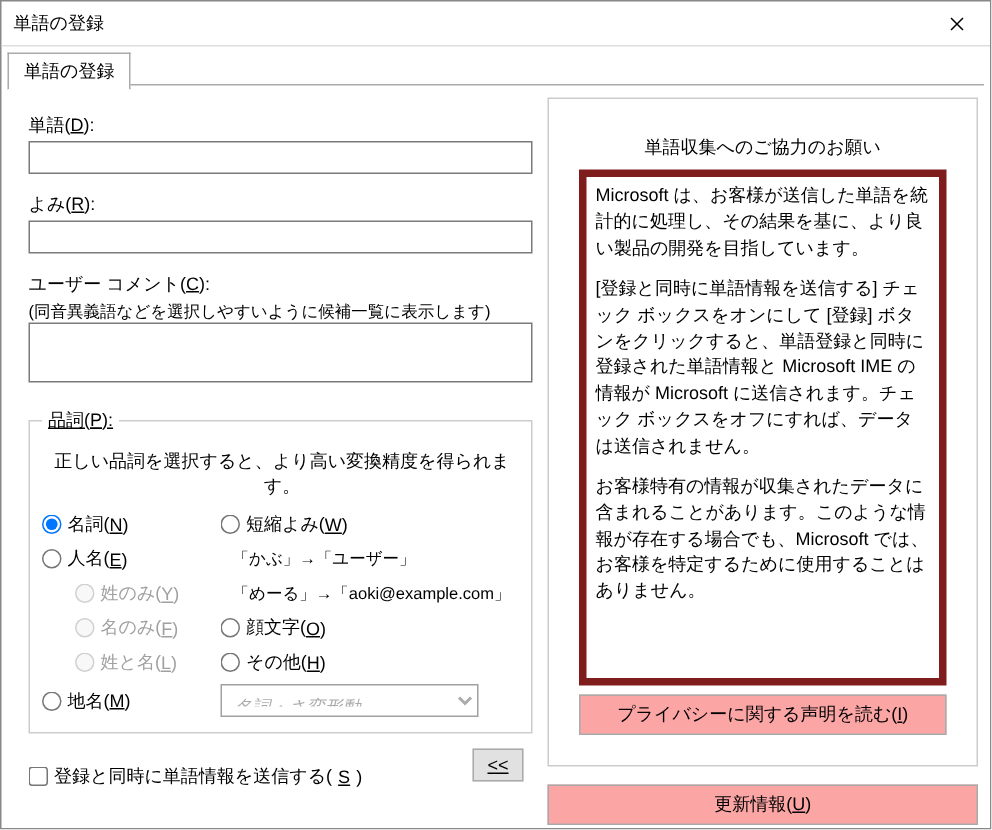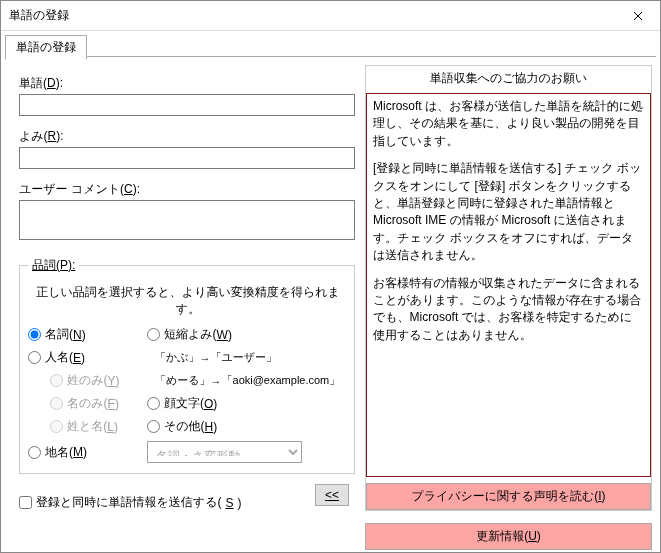--- a/index.html
+++ b/index.html
@@ -23,26 +23,26 @@
 .hint { font-size: 11px; margin-top: 2px; color: #000; }
 fieldset.pos { border: 1px solid #ccc; margin-top: 14px; padding: 6px 8px 10px 8px; position: relative; }
 fieldset.pos legend { padding: 0 4px; text-decoration: underline; }
 .pos-hint { margin: 4px 0 8px 2px; text-align: center; }
 .pos-grid { display: grid; grid-template-columns: 115px 1fr; row-gap: 6px; column-gap: 4px; align-items: center; }
 .radio-row { display: flex; align-items: center; gap: 0; }
 .radio-row input[type=radio] { margin-right: 4px; }
 .radio-row.sub { margin-left: 22px; color: #a0a0a0; }
 .radio-row.sub input { accent-color: #ccc; }
 .examples { font-size: 11px; padding-left: 8px; }
-.select-input { width: 155px; border: 1px solid #7a7a7a; padding: 6px 4px; height: 22px; background: #fff; color: #888; }
+.select-input { width: 172px; border: 1px solid #7a7a7a; padding: 6px 4px; height: 22px; background: #fff; color: #888; font-style: italic; }
 .checkbox-row { display: flex; align-items: center; gap: 4px; margin-top: 10px; }
 .toggle-btn { width: 34px; height: 22px; border: 1px solid #aaa; background: #e1e1e1; display: inline-flex; align-items: center; justify-content: center; cursor: pointer; text-decoration: underline; }
-.right-group { border: 1px solid #ccc; padding: 0; display: flex; flex-direction: column; flex: 1; margin-bottom: 6px; }
+.right-group { border: 1px solid #ccc; padding: 20px; display: flex; flex-direction: column; flex: 1; margin-bottom: 6px; }
 .right-title { text-align: center; padding: 4px 0 6px 0; }
-.notice { flex: 1; border: 1px solid #7f1d1d; padding: 4px 6px; overflow-y: scroll; font-size: 12px; line-height: 1.45; }
+.notice { flex: 1; border: 5px solid #7f1d1d; padding: 4px 6px; overflow-y: scroll; font-size: 12px; line-height: 1.45; }
 .notice p { margin-bottom: 10px; }
 .right-btn { border: 1px solid #aaa; background: #fca5a5; padding: 4px 6px; text-align: center; cursor: pointer; margin-top: 6px; }
 .left-bottom { display: flex; align-items: flex-start; justify-content: space-between; margin-top: 10px; padding-right: 6px; }
 </style>
 </head>
 <body>
 
 <div class="window">
   <div class="titlebar">
     <span>単語の登録</span>
@@ -60,20 +60,21 @@
 
   <div class="content">
     <div class="left-pane">
       <div class="field-label">単語(<span class="underline">D</span>):</div>
       <input type="text" class="text-input" style="">
 
       <div class="field-label" style="margin-top:12px">よみ(<span class="underline">R</span>):</div>
       <input type="text" class="text-input" style="">
 
       <div class="field-label" style="margin-top:12px">ユーザー コメント(<span class="underline">C</span>):</div>
+      <div class="hint">(同音異義語などを選択しやすいように候補一覧に表示します)</div>
       <textarea class="text-input tall" style=""></textarea>
 
       <fieldset class="pos">
         <legend>品詞(<span class="underline">P</span>):</legend>
         <div class="pos-hint">正しい品詞を選択すると、より高い変換精度を得られます。</div>
         <div class="pos-grid">
           <label class="radio-row"><input type="radio" name="pos" checked="" style="">名詞(<span class="underline">N</span>)</label>
           <label class="radio-row"><input type="radio" name="pos" style="">短縮よみ(<span class="underline">W</span>)</label>
 
           <label class="radio-row"><input type="radio" name="pos" style="">人名(<span class="underline">E</span>)</label>

